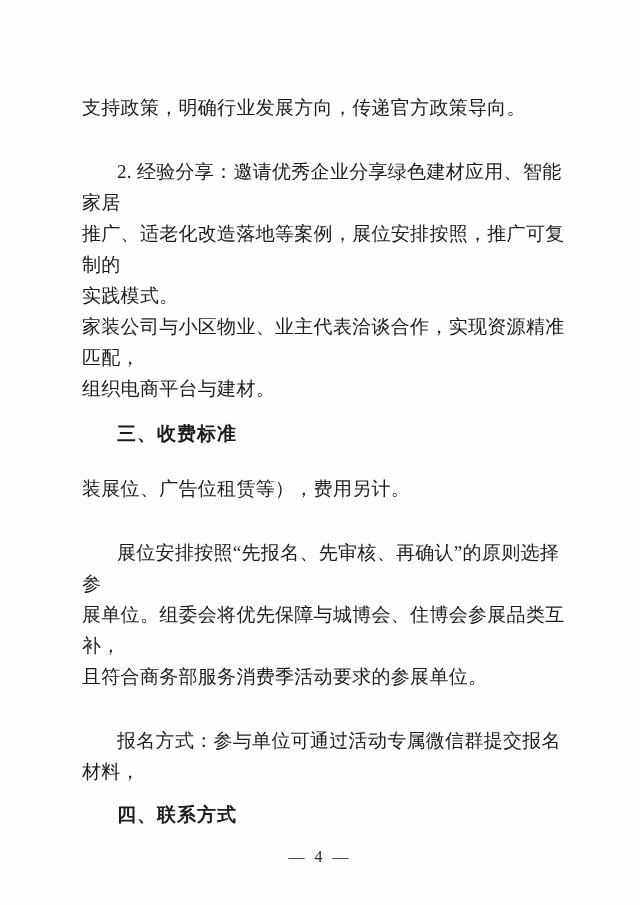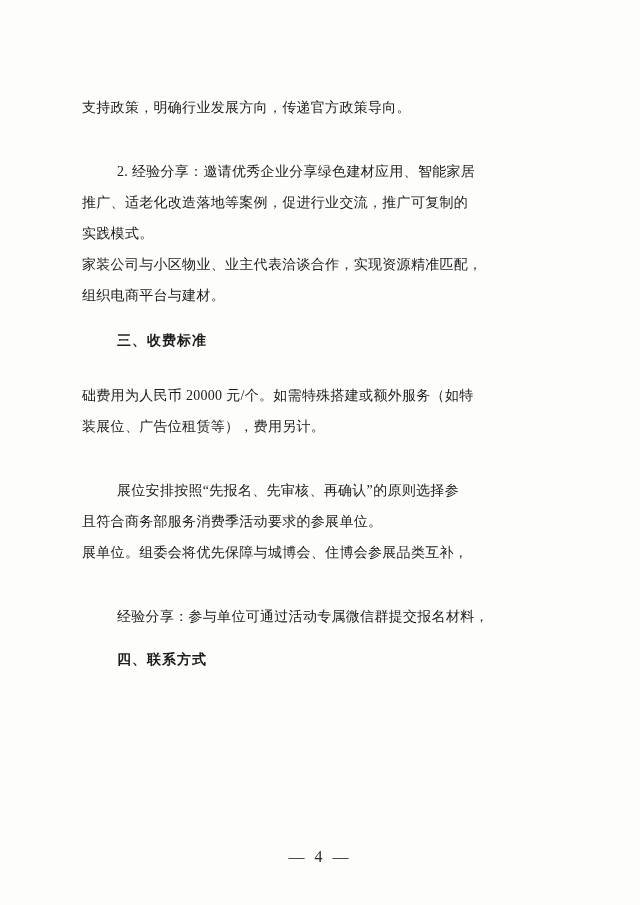--- a/index.html
+++ b/index.html
@@ -16,21 +16,21 @@
     font-family: "Liberation Serif", "DejaVu Serif", serif;
     color: #1c1c1c;
   }
   .content {
     position: absolute;
     left: 82px;
     top: 92px;
     width: 494px;
   }
   .line {
-    font-size: 14px;
+    font-size: 19px;
     line-height: 31px;
     white-space: pre-wrap;
     letter-spacing: 0.3px;
   }
   .line.body-indent {
     text-indent: 35px;
     margin-top: 33px;
   }
   .line.heading {
     font-family: "Liberation Sans", "DejaVu Sans", sans-serif;
@@ -57,27 +57,26 @@
   }
 </style>
 </head>
 <body>
 
 <div class="page">
   <div class="content">
 
   <div class="line body">支持政策，明确行业发展方向，传递官方政策导向。</div>
       <div class="line body-indent">2. 经验分享：邀请优秀企业分享绿色建材应用、智能家居</div>
-      <div class="line body">推广、适老化改造落地等案例，促进行业交流，推广可复制的</div>
+      <div class="line body">推广、适老化改造落地等案例，展位安排按照，推广可复制的</div>
       <div class="line body">实践模式。</div>
       <div class="line body">家装公司与小区物业、业主代表洽谈合作，实现资源精准匹配，</div>
       <div class="line body">组织电商平台与建材。</div>
       <div class="line heading">三、收费标准</div>
-      <div class="line body">础费用为人民币 20000 元/个。如需特殊搭建或额外服务（如特</div>
       <div class="line body">装展位、广告位租赁等），费用另计。</div>
       <div class="line body-indent">展位安排按照“先报名、先审核、再确认”的原则选择参</div>
+      <div class="line body">展单位。组委会将优先保障与城博会、住博会参展品类互补，</div>
       <div class="line body">且符合商务部服务消费季活动要求的参展单位。</div>
-      <div class="line body">展单位。组委会将优先保障与城博会、住博会参展品类互补，</div>
-      <div class="line body-indent">经验分享：参与单位可通过活动专属微信群提交报名材料，</div>
+      <div class="line body-indent">报名方式：参与单位可通过活动专属微信群提交报名材料，</div>
       <div class="line heading heading2">四、联系方式</div>
     </div>
   <div class="footer">— 4 —</div>
 </div>
 
 </body></html>

